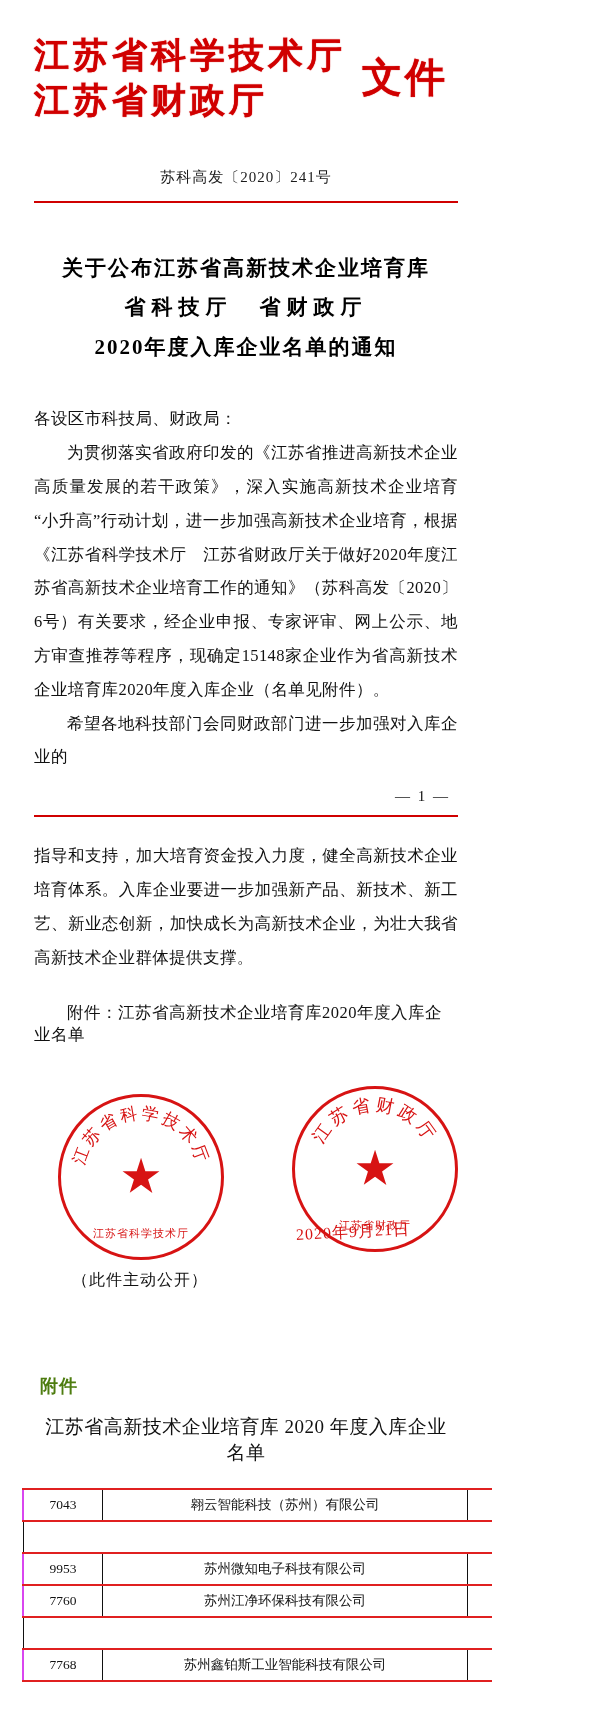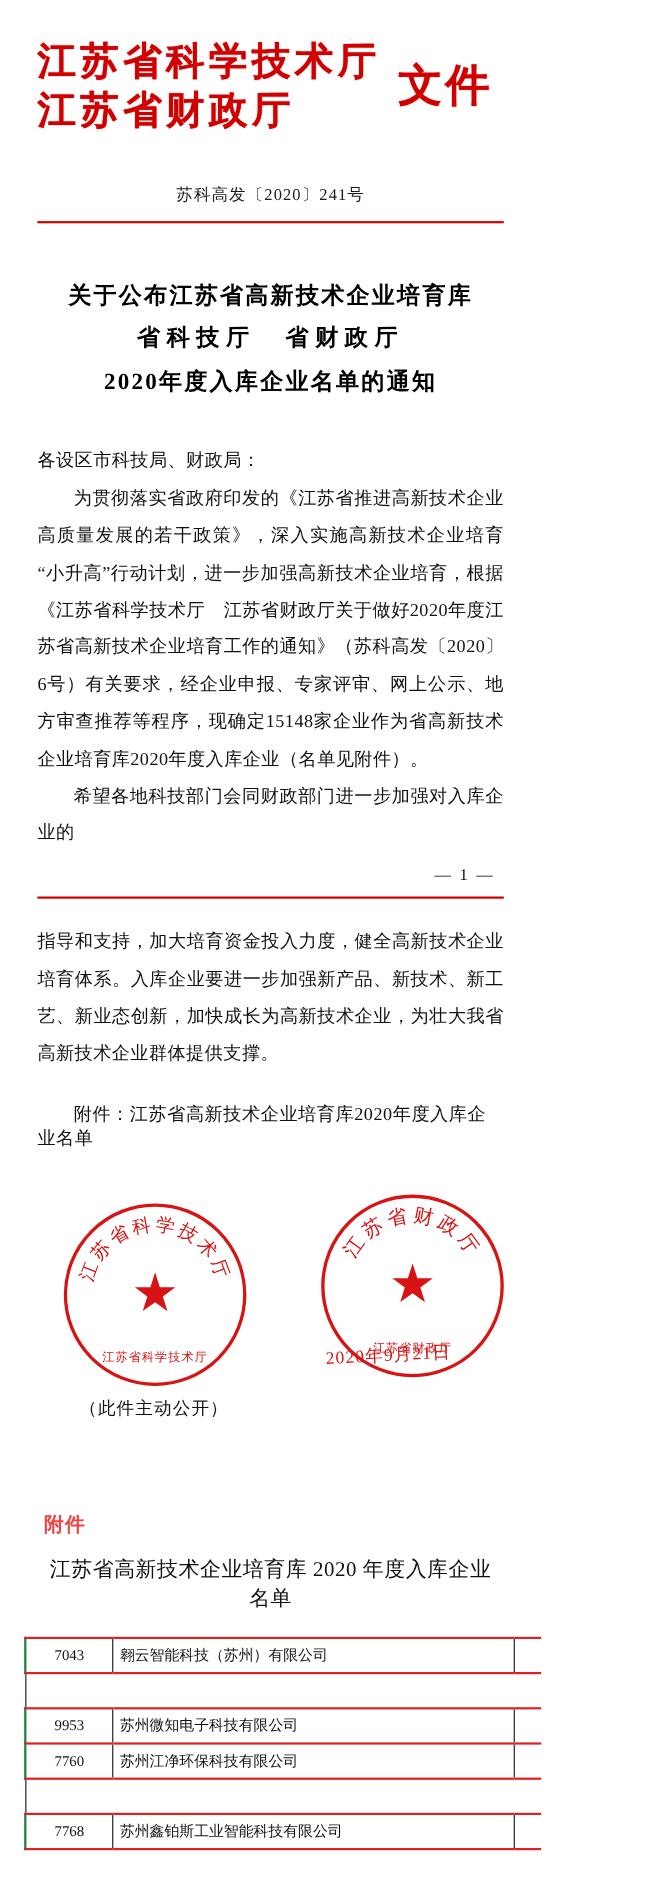--- a/index.html
+++ b/index.html
@@ -185,21 +185,21 @@
     letter-spacing: 1px;
     margin-left: 12px;
   }
 
   
   .attach-head {
     margin: 74px 40px 0 40px;
     font-size: 18px;
     font-weight: bold;
     letter-spacing: 1px;
-    color: #ef4444;
+    color: #4d7c0f;
   }
   .attach-title {
     margin: 16px 40px 0 40px;
     text-align: center;
     font-size: 19px;
     font-weight: normal;
     letter-spacing: 0.5px;
     color: #111;
   }
 
@@ -210,28 +210,28 @@
     font-size: 13.5px;
   }
   table.list td {
     border: 1px solid #111;
     height: 26px;
     padding: 2px 6px;
     color: #111;
     background: #fff;
   }
   td.c-id { width: 66px; text-align: center; }
-  td.c-name { text-align: left; }
+  td.c-name { text-align: center; }
   td.c-city { width: 96px; text-align: center; }
 
   tr.hl td {
     border-top: 2px solid #e02020;
     border-bottom: 2px solid #e02020;
   }
-  tr.hl td.c-id { border-left: 2px solid #15803d; }
+  tr.hl td.c-id { border-left: 2px solid #d946ef; }
   tr.hl td.c-city { border-right: 2px solid #1d4ed8; }
 
   .row-gap td {
     border: none;
     height: 6px;
     padding: 0;
   }
 </style>
 </head>
 <body>

